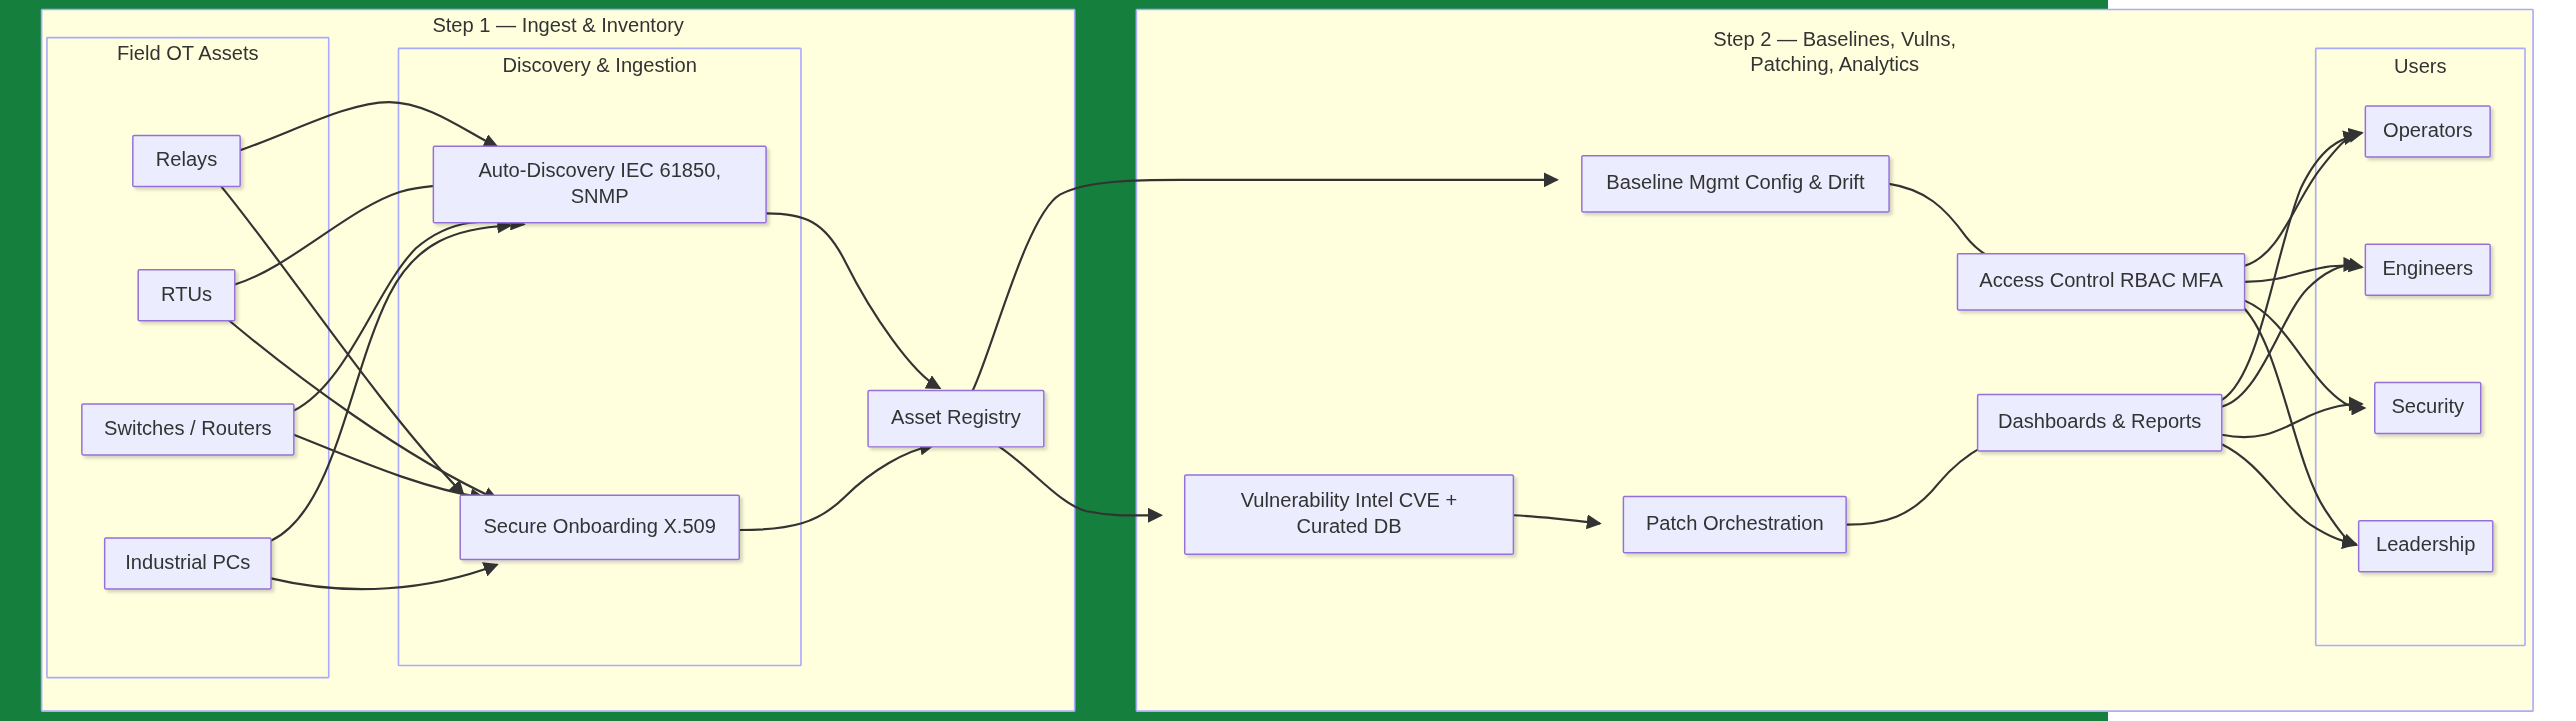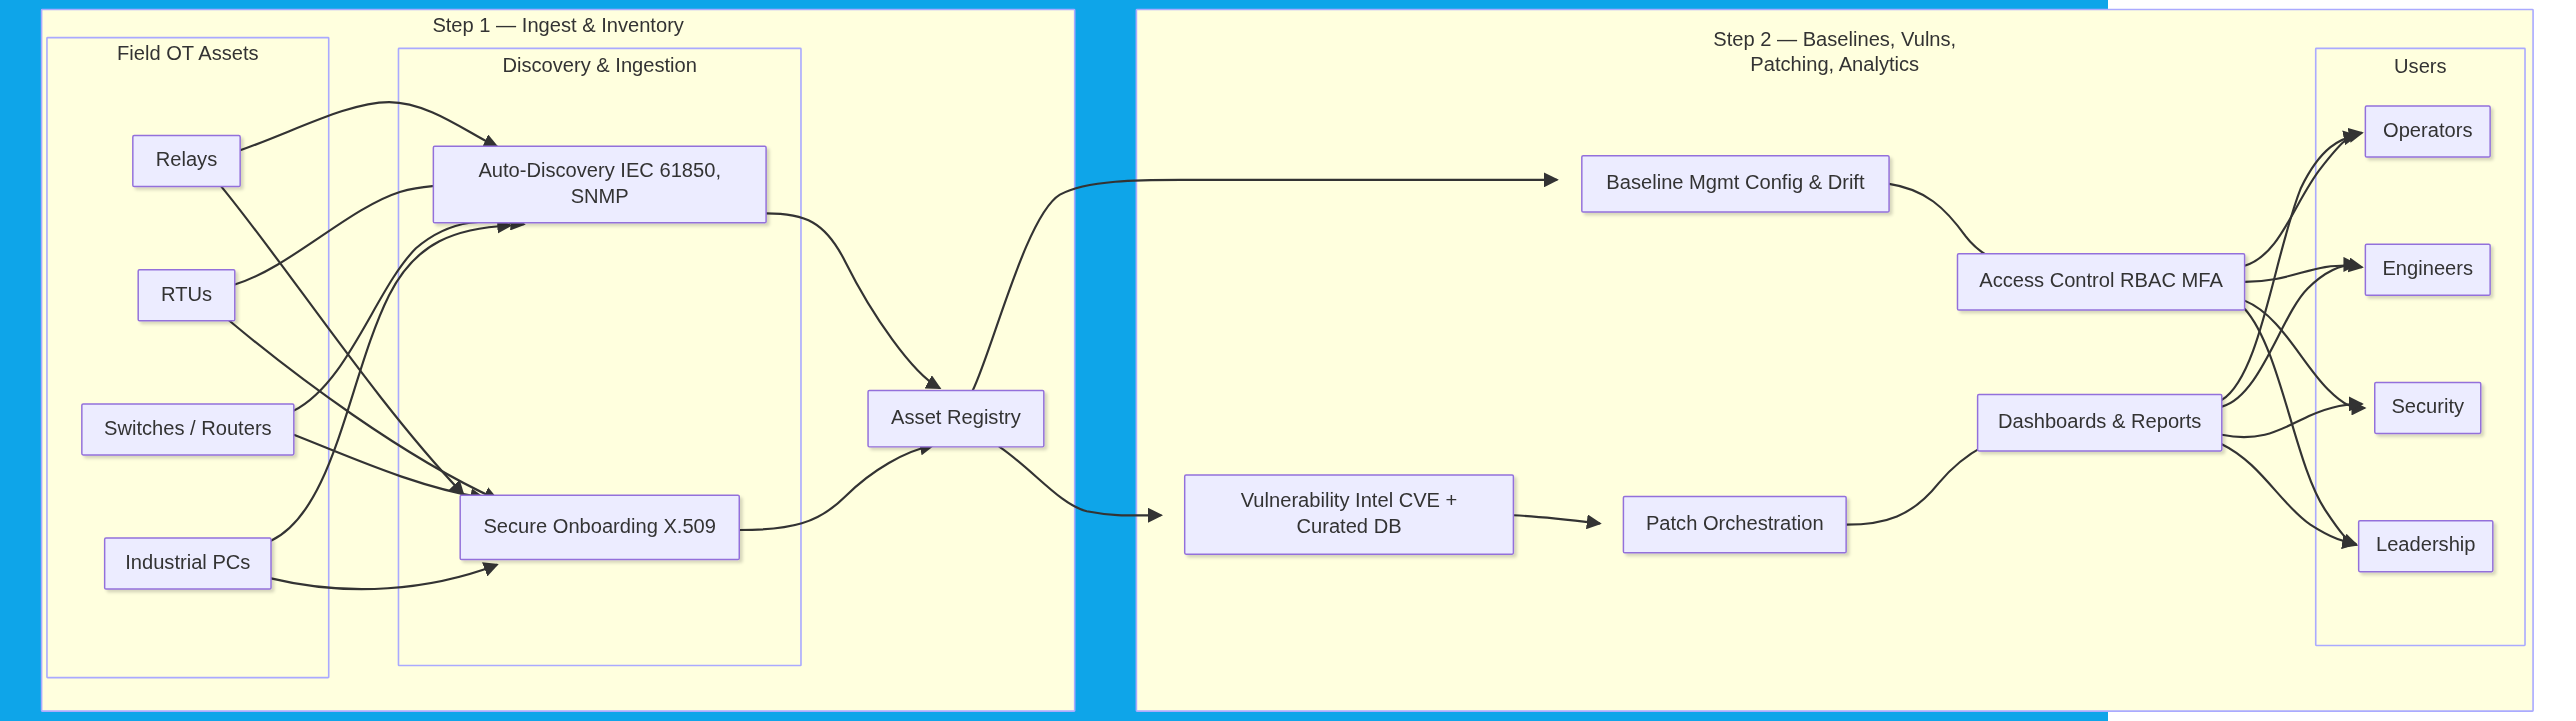--- a/index.html
+++ b/index.html
@@ -11,21 +11,21 @@
   body {
     font-family: "Liberation Sans", sans-serif;
     width: 2576px;
     height: 722px;
     overflow: hidden;
   }
   #diagram-root {
     position: relative;
     width: 2108px;
     height: 722px;
-    background: #0ea5e9;
+    background: #15803d;
   }
   svg.layer {
     position: absolute;
     left: 0;
     top: 0;
     width: 2576px;
     height: 722px;
   }
   .cluster-rect {
     fill: #ffffde;

